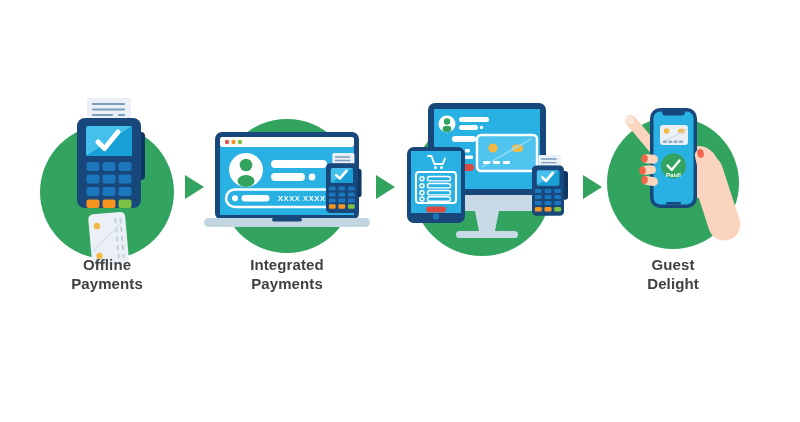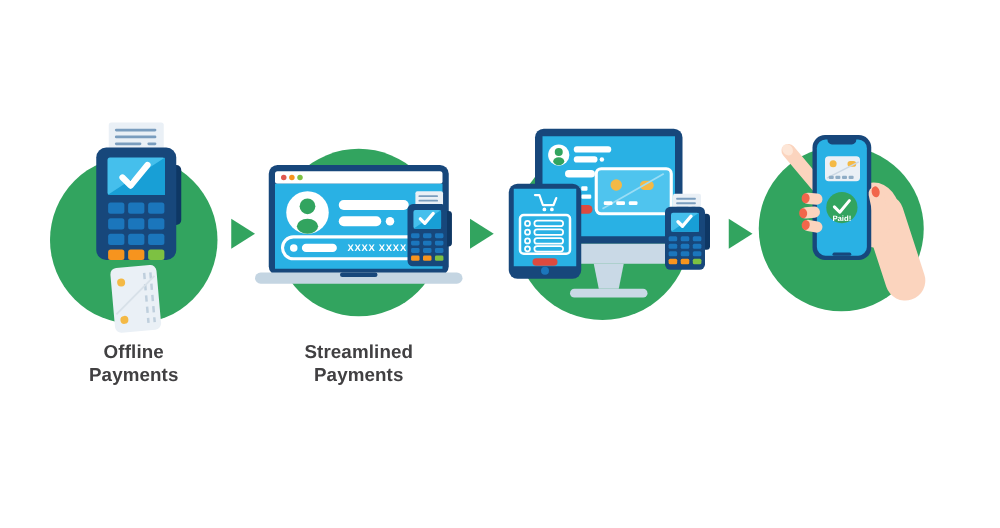--- a/index.html
+++ b/index.html
@@ -2,21 +2,21 @@
 <html><head>
 <meta charset="utf-8">
 <style>
   html,body{margin:0;padding:0;background:#ffffff;}
   #stage{
     position:relative;width:800px;height:422px;background:#ffffff;overflow:hidden;
     font-family:"Liberation Sans",sans-serif;
   }
   #flow-svg{position:absolute;left:0;top:0;}
   .step-label{
-    position:absolute;top:272px;text-align:center;
+    position:absolute;top:255px;text-align:center;
     font-weight:700;font-size:15px;line-height:19px;color:#414042;
     white-space:pre-line;letter-spacing:.1px;
   }
   #label-1{left:37px;width:140px;}
   #label-2{left:217px;width:140px;}
   #label-3{left:382px;width:200px;}
   #label-4{left:603px;width:140px;}
 </style>
 </head>
 <body>
@@ -253,15 +253,17 @@
         <g transform="translate(700,151) rotate(-12)">
           <rect x="-6" y="-2" width="12" height="38" rx="6" fill="#FBD4BE"></rect>
           <ellipse cx="0" cy="2.5" rx="3.2" ry="4.4" fill="#F1664B"></ellipse>
         </g>
       </g>
     </g>
   </svg>
 
   <div class="step-label" id="label-1">Offline
 Payments</div>
-  <div class="step-label" id="label-2">Streamlined
+  <div class="step-label" id="label-2">Integrated
 Payments</div>
+  <div class="step-label" id="label-4">Guest
+Delight</div>
 </div>
 
 </body></html>

